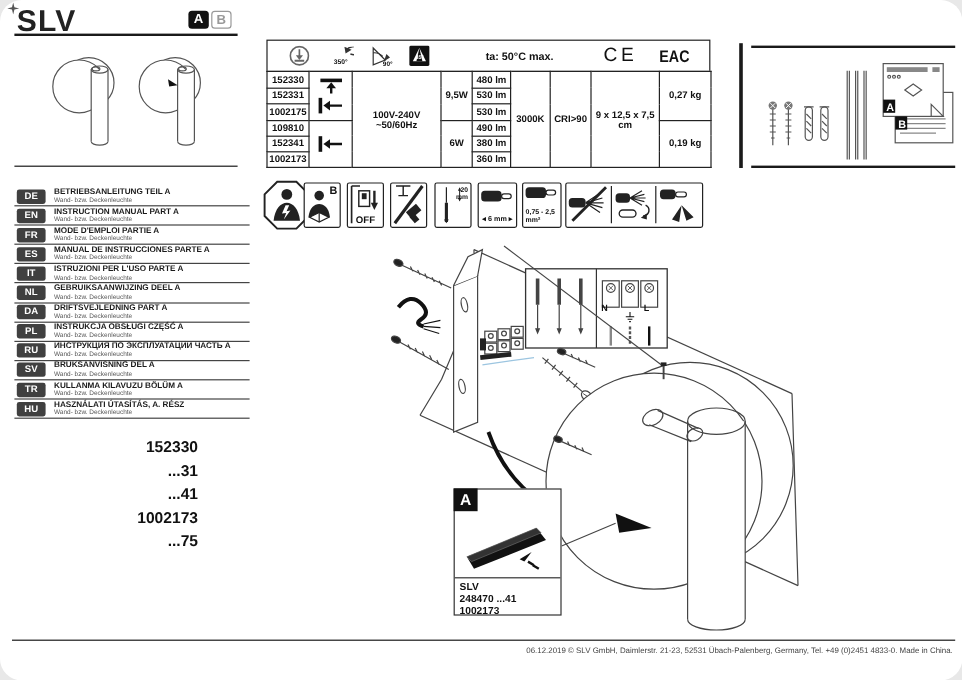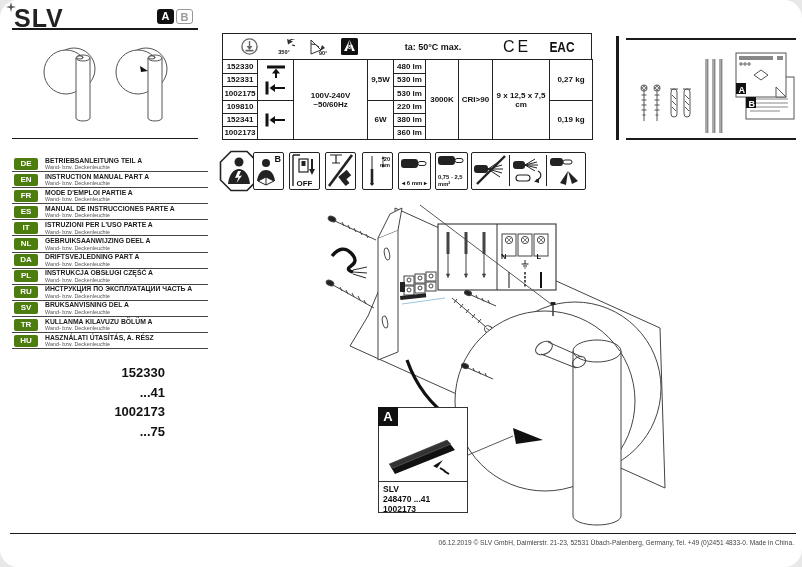--- a/index.html
+++ b/index.html
@@ -16,21 +16,21 @@
   table.spec{position:absolute;left:222px;top:59px;width:370px;height:81px;border-collapse:collapse;table-layout:fixed;background:#fff;}
   table.spec td{border:1px solid #222;font-size:8px;font-weight:bold;text-align:center;vertical-align:middle;padding:0;color:#111;}
   .hicon{position:absolute;top:0;height:100%;display:flex;align-items:center;justify-content:center;}
   .ta-lbl{font-size:9px;font-weight:bold;}
   .ce-lbl{font-size:16px;letter-spacing:3px;font-weight:500;}
   .eac-lbl{font-size:14px;font-weight:bold;transform:scaleX(.85);}
   
   .sq{position:absolute;top:152px;width:31px;height:38px;border:1.3px solid #222;border-radius:2px;box-sizing:border-box;background:#fff;}
   
   .lrow{position:absolute;left:12px;width:196px;height:16.1px;}
-  .lbadge{position:absolute;left:2px;top:1.5px;width:24px;height:12px;background:#4d7c0f;color:#fff;font-size:8px;font-weight:bold;text-align:center;line-height:12px;border-radius:2px;}
+  .lbadge{position:absolute;left:2px;top:1.5px;width:24px;height:12px;background:#404040;color:#fff;font-size:8px;font-weight:bold;text-align:center;line-height:12px;border-radius:2px;}
   .ltitle{position:absolute;left:33px;top:0.5px;font-size:6.8px;font-weight:bold;letter-spacing:0;white-space:nowrap;color:#1a1a1a;}
   .lsub{position:absolute;left:33px;top:8.2px;font-size:5.4px;color:#555;white-space:nowrap;}
   .lsep{position:absolute;left:0;bottom:0;width:196px;height:1px;background:#444;}
   
   #articles{left:60px;top:363px;width:105px;text-align:right;font-size:13px;font-weight:bold;line-height:19.5px;color:#111;}
   
   #boxA{left:378px;top:407px;width:90px;height:106px;border:1.2px solid #333;box-sizing:border-box;background:#fff;}
   #boxA .tab{position:absolute;left:-1px;top:-1px;width:20px;height:19px;background:#111;color:#fff;font-weight:bold;font-size:13px;text-align:center;line-height:19px;}
   #boxA .div{position:absolute;left:0;top:73px;width:100%;height:1px;background:#333;}
   #boxA .txt{position:absolute;left:4px;top:76px;font-size:8.5px;font-weight:bold;line-height:10px;color:#111;}
@@ -160,21 +160,21 @@
     <tr>
       <td>109810</td>
       <td rowspan="3">
         <svg width="24" height="14" viewBox="0 0 24 14" style="margin:0 auto">
               <rect x="1.5" y="0.5" width="3" height="13" fill="#111"></rect>
               <path d="M21 7 H10" stroke="#111" stroke-width="2"></path>
               <path d="M11 3 L5.5 7 L11 11 Z" fill="#111"></path>
             </svg>
       </td>
       <td rowspan="3">6W</td>
-      <td>220 lm</td>
+      <td>490 lm</td>
       <td rowspan="3">0,19 kg</td>
     </tr>
     <tr>
       <td>152341</td>
       <td>380 lm</td>
     </tr>
     <tr>
       <td>1002173</td>
       <td>360 lm</td>
     </tr>
@@ -386,20 +386,21 @@
     <div class="lrow" style="top:333.1px">
         <div class="lbadge">HU</div>
         <div class="ltitle">HASZNÁLATI ÚTASÍTÁS, A. RÉSZ</div>
         <div class="lsub">Wand- bzw. Deckenleuchte</div>
         <div class="lsep"></div>
       </div>
   </div>
 
   <div id="articles" class="abs">
     <div>152330</div>
+    <div>...31</div>
     <div>...41</div>
     <div>1002173</div>
     <div>...75</div>
   </div>
 
   <svg class="abs" style="left:320px;top:196px" width="350" height="342" viewBox="0 0 350 342">
     <g stroke="#444" stroke-width="1" fill="none">
 
       <g>
         <path d="M75 12 L340 132"></path>

